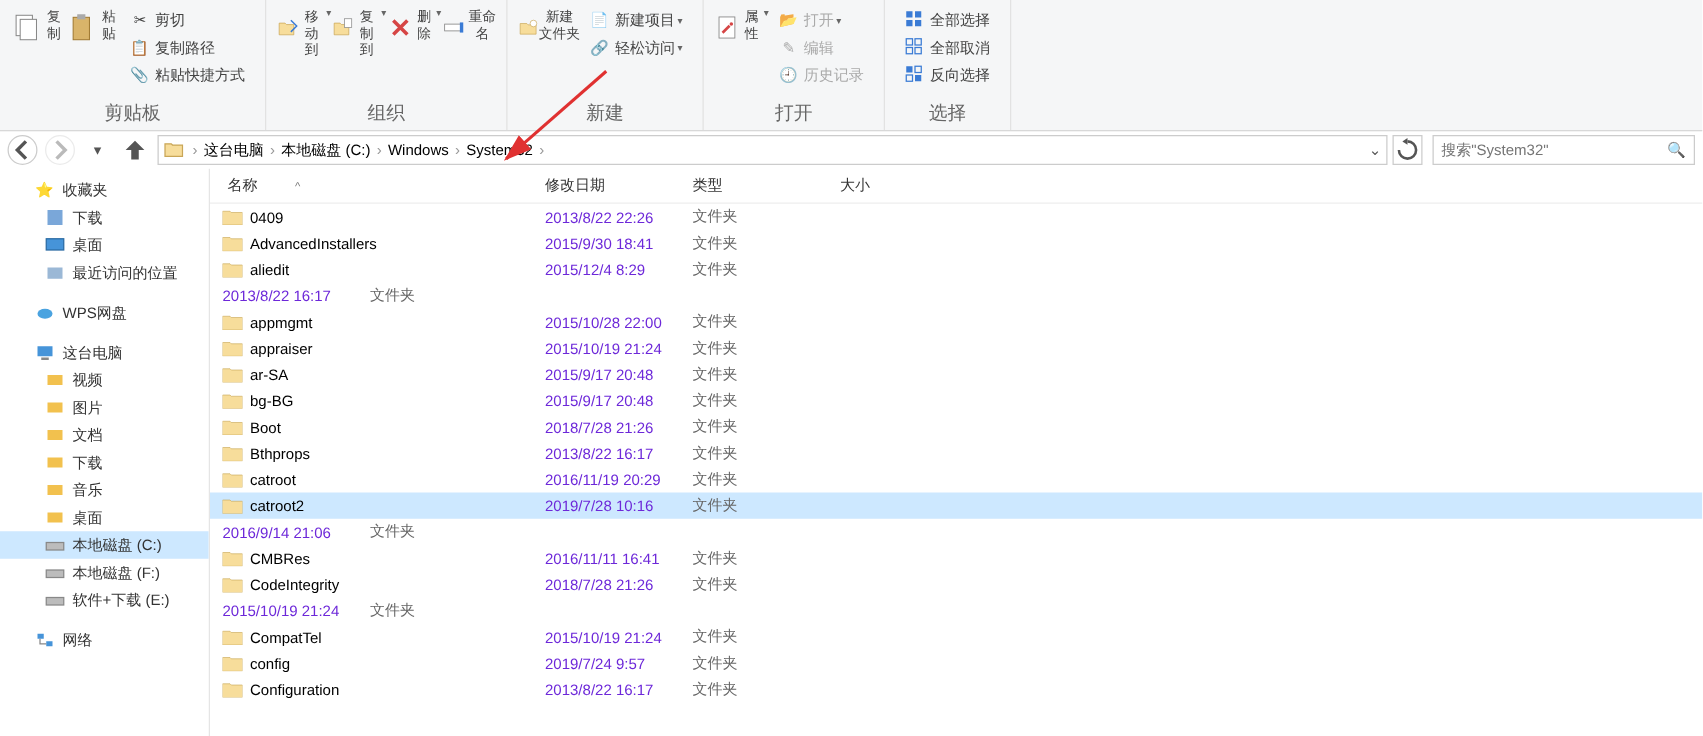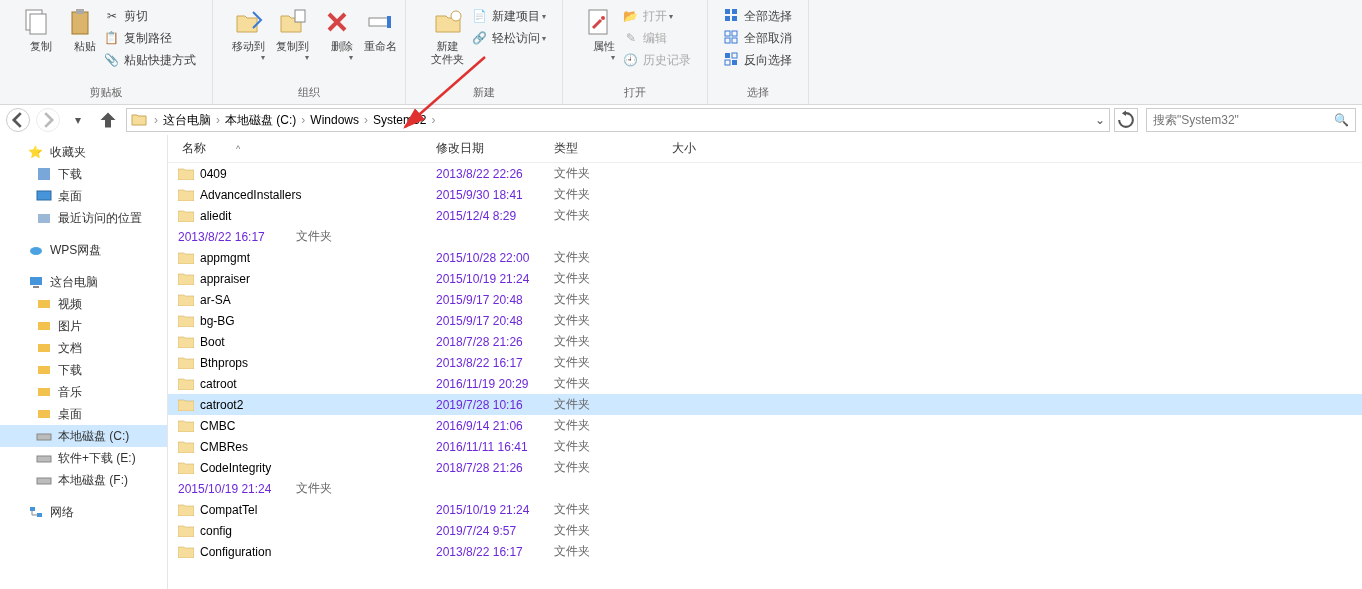--- a/index.html
+++ b/index.html
@@ -1,21 +1,21 @@
 <!DOCTYPE html>
 <html><head>
 <meta charset="utf-8">
 <style>
 * { margin: 0; padding: 0; box-sizing: border-box; font-family: "Microsoft YaHei", "Segoe UI", sans-serif; font-size: 12px; }
 body { background: #fff; width: 1362px; height: 589px; overflow: hidden; position: relative; }
 .ribbon { height: 105px; background: #f5f6f7; border-bottom: 1px solid #d8d8d8; display: flex; }
 .rgroup { display: flex; flex-direction: column; align-items: center; padding: 4px 8px 0 8px; border-right: 1px solid #e2e2e2; }
 .rgroup-items { flex: 1; display: flex; align-items: flex-start; }
-.rgroup-label { color: #666; font-size: 11px; padding: 2px 0 4px 0; }
-.big-btn { display: flex; flex-direction: column; align-items: flex-end; width: 44px; padding-top: 2px; cursor: pointer; }
+.rgroup-label { color: #666; font-size: 15px; padding: 2px 0 4px 0; }
+.big-btn { display: flex; flex-direction: row; align-items: flex-start; width: 44px; padding-top: 2px; cursor: pointer; }
 .big-btn .ic { width: 32px; height: 32px; display: flex; align-items: center; justify-content: center; }
 .big-btn span.lbl { margin-top: 2px; text-align: center; font-size: 11px; color: #444; line-height: 13px; }
 .sm-list { display: flex; flex-direction: column; padding: 1px 4px; }
 .sm-btn { display: flex; align-items: center; height: 22px; padding: 0 4px; color: #444; font-size: 11px; cursor: pointer; }
 .sm-btn .ic { width: 16px; height: 16px; margin-right: 4px; display: flex; align-items: center; justify-content: center; }
 .navbar { height: 30px; display: flex; align-items: center; padding: 0 6px; }
 .nav-btn { width: 24px; height: 24px; border: 1px solid #ccc; border-radius: 50%; display: flex; align-items: center; justify-content: center; margin-right: 6px; background: #fff; cursor: pointer; }
 .nav-btn.square { border-radius: 2px; border: none; }
 .addr { flex: 1; height: 24px; border: 1px solid #ccc; display: flex; align-items: center; padding: 0 4px; margin-right: 4px; }
 .addr .crumb { display: flex; align-items: center; padding: 0 2px; cursor: pointer; }
@@ -387,29 +387,29 @@
           </svg>
         </span>
         <span>本地磁盘 (C:)</span>
       </div>
     <div class="side-item sub">
         <span class="ic">
           <svg viewBox="0 0 16 16">
             <rect x="1" y="6" width="14" height="6" fill="#bcbcbc" stroke="#888"></rect>
           </svg>
         </span>
+        <span>本地磁盘 (F:)</span>
+      </div>
+    <div class="side-item sub">
+        <span class="ic">
+          <svg viewBox="0 0 16 16">
+            <rect x="1" y="6" width="14" height="6" fill="#bcbcbc" stroke="#888"></rect>
+          </svg>
+        </span>
         <span>软件+下载 (E:)</span>
-      </div>
-    <div class="side-item sub">
-        <span class="ic">
-          <svg viewBox="0 0 16 16">
-            <rect x="1" y="6" width="14" height="6" fill="#bcbcbc" stroke="#888"></rect>
-          </svg>
-        </span>
-        <span>本地磁盘 (F:)</span>
       </div>
     <div class="side-gap"></div>
     <div class="side-item">
         <span class="ic">
           <svg viewBox="0 0 16 16">
             <rect x="2" y="3" width="5" height="4" fill="#4694d9"></rect>
             <rect x="9" y="9" width="5" height="4" fill="#4694d9"></rect>
             <path d="M4 7 L4 11 L9 11" stroke="#888" fill="none"></path>
           </svg>
         </span>
@@ -545,26 +545,20 @@
             <svg class="fldr" viewBox="0 0 16 13">
               <path d="M0 2 L0 13 L16 13 L16 3 L7 3 L6 2 Z" fill="#f7dd9b" stroke="#c9a657" stroke-width=".5"></path>
             </svg>
             <span>catroot2</span>
           </div>
           <div class="fdate">2019/7/28 10:16</div>
           <div class="ftype">文件夹</div>
           <div class="fsize"></div>
         </div>
         <div class="row">
-          <div class="fname">
-            <svg class="fldr" viewBox="0 0 16 13">
-              <path d="M0 2 L0 13 L16 13 L16 3 L7 3 L6 2 Z" fill="#f7dd9b" stroke="#c9a657" stroke-width=".5"></path>
-            </svg>
-            <span>CMBC</span>
-          </div>
           <div class="fdate">2016/9/14 21:06</div>
           <div class="ftype">文件夹</div>
           <div class="fsize"></div>
         </div>
         <div class="row">
           <div class="fname">
             <svg class="fldr" viewBox="0 0 16 13">
               <path d="M0 2 L0 13 L16 13 L16 3 L7 3 L6 2 Z" fill="#f7dd9b" stroke="#c9a657" stroke-width=".5"></path>
             </svg>
             <span>CMBRes</span>

